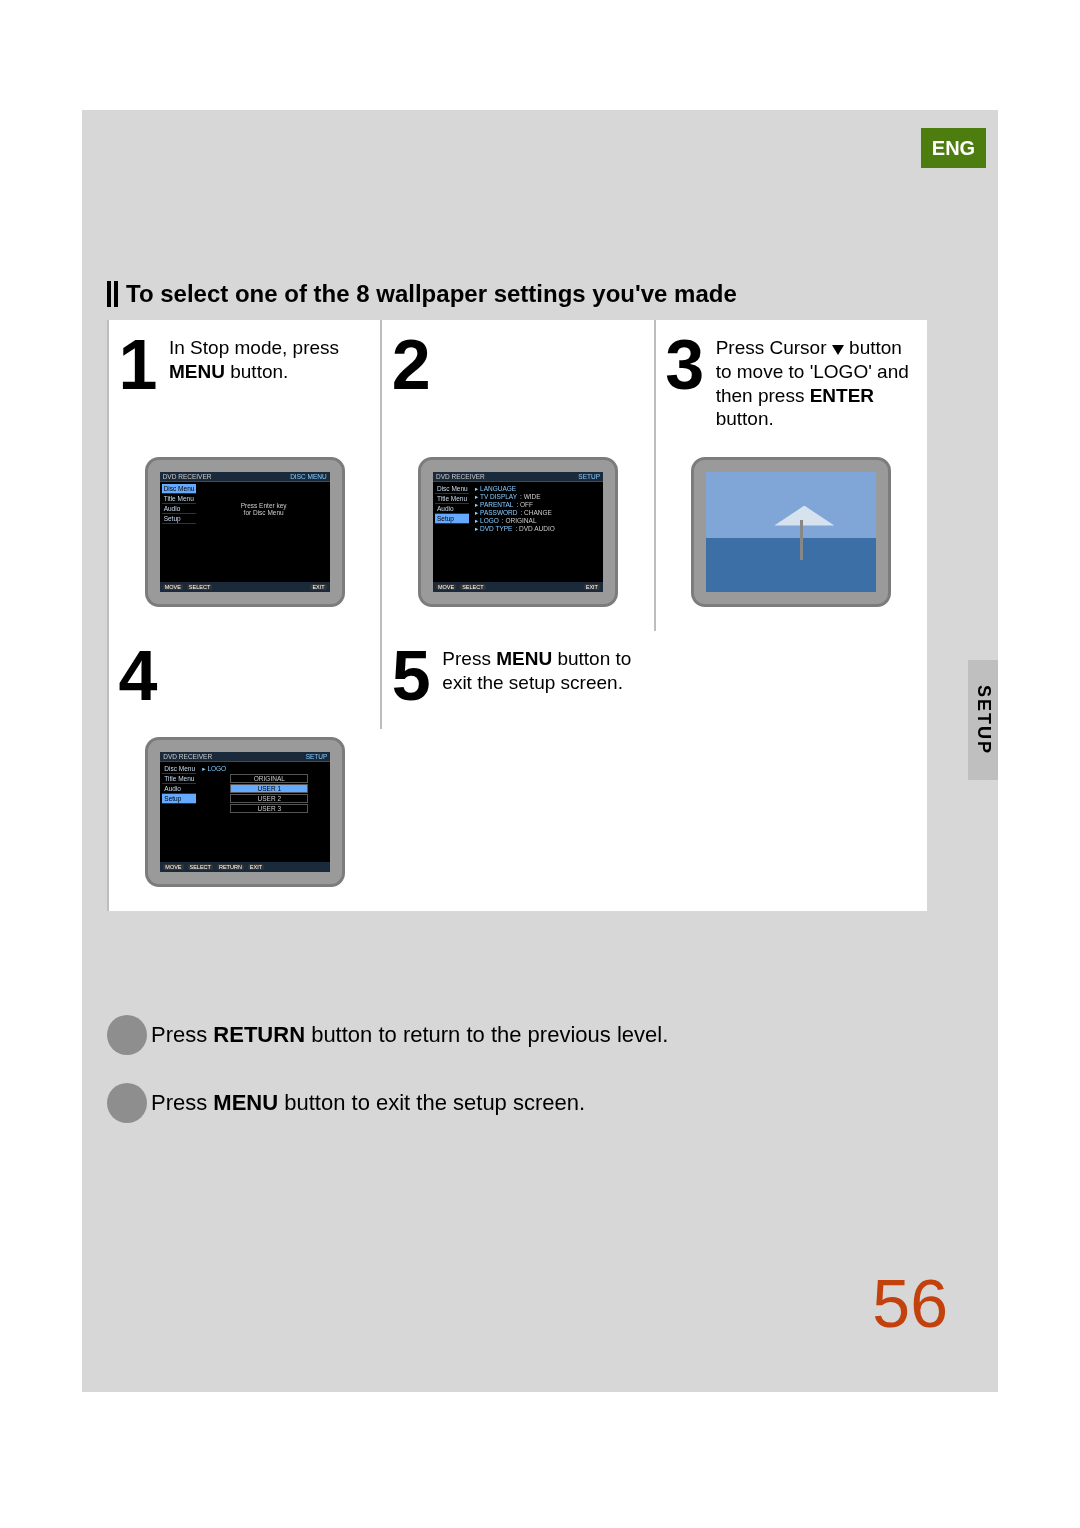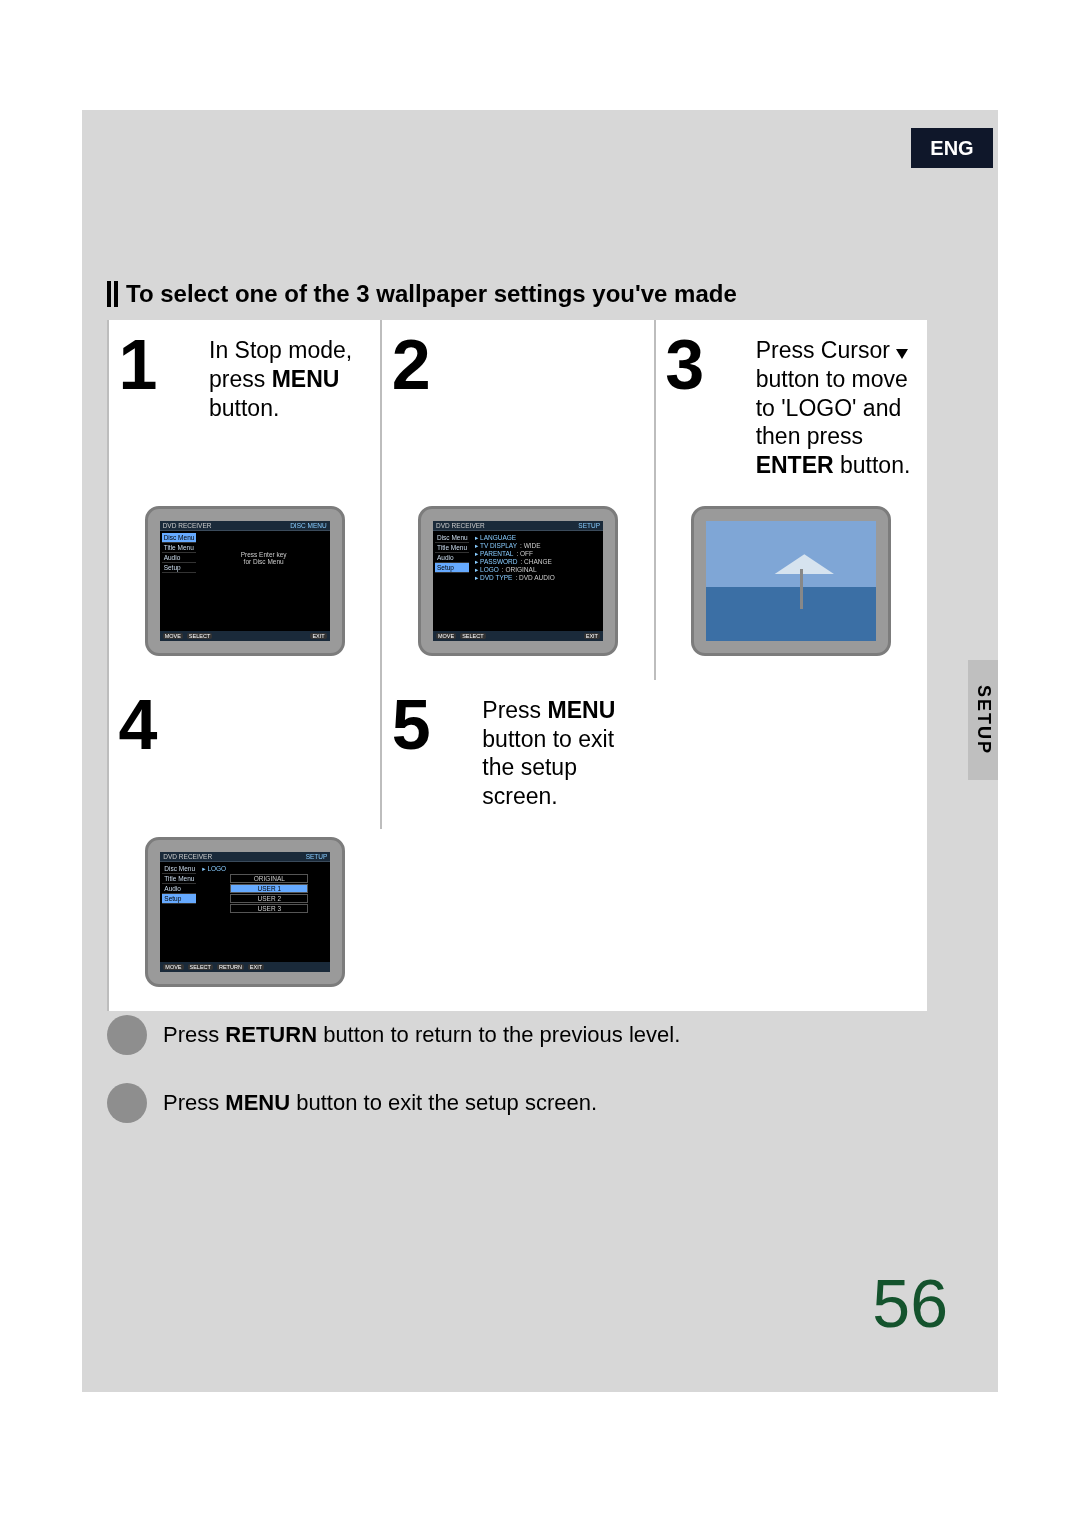--- a/index.html
+++ b/index.html
@@ -12,23 +12,23 @@
   }
   
   .page {
     position: absolute;
     left: 82px; top: 110px;
     width: 916px; height: 1282px;
     background: #d7d7d7;
   }
   .lang-tab {
     position: absolute;
-    right: 5px; top: 18px;
-    width: 82px; height: 40px;
-    background: #0f172a;
+    right: 12px; top: 18px;
+    width: 65px; height: 40px;
+    background: #4d7c0f;
     color: #fff;
     font-weight: bold;
     font-size: 20px;
     display: flex; align-items: center; justify-content: center;
   }
   .section-title {
     position: absolute;
     left: 25px; top: 170px;
     font-size: 24px;
     font-weight: bold;
@@ -54,24 +54,23 @@
   }
   .step-num {
     font-size: 70px;
     font-weight: bold;
     line-height: 1;
     color: #000;
     min-width: 46px;
     text-align: center;
   }
   .step-text {
-    font-size: 23px;
+    font-size: 19px;
     line-height: 1.25;
     padding-top: 6px;
-    margin-left: 40px;
   }
   .step-text b { font-weight: bold; }
   .thumb-row .cell {
     flex: 1;
     padding: 8px 10px 24px 10px;
     border-left: 2px solid #bdbdbd;
     display: flex;
     justify-content: center;
     align-items: flex-start;
   }
@@ -122,33 +121,33 @@
     clip-path: polygon(50% 0, 100% 100%, 0 100%);
   }
   .pole { position:absolute; left:55%; top:40%; width:3px; height:40px; background:#888; }
   
   .tips {
     position: absolute;
     left: 25px; top: 905px;
     width: 820px;
   }
   .tip {
-    display: flex; align-items: center; gap: 16px;
+    display: flex; align-items: center; gap: 4px;
     margin-bottom: 28px;
     font-size: 22px;
   }
   .dot {
     width: 40px; height: 40px; border-radius: 50%;
     background: #8e8e8e; flex: 0 0 40px;
   }
   .page-num {
     position: absolute;
     right: 50px; bottom: 50px;
     font-size: 68px;
-    color: #14532d;
+    color: #c2410c;
   }
   .side-tab {
     position: absolute;
     right: 0; top: 550px;
     width: 30px; height: 120px;
     background: #bfbfbf;
     display: flex; align-items: center; justify-content: center;
   }
   .side-tab span {
     writing-mode: vertical-rl;
@@ -167,21 +166,21 @@
 
 <div class="page">
 
   <div class="lang-tab">ENG</div>
 
   <div class="section-title">
     <span class="title-bars">
         <span></span>
         <span></span>
       </span>
-    <span>To select one of the 3 wallpaper settings you've made</span>
+    <span>To select one of the 8 wallpaper settings you've made</span>
   </div>
 
   <div class="steps-area">
 
     <div class="row">
       <div class="step-head">
         <div class="step-num">1</div>
         <div class="step-text">In Stop mode, press <b>MENU</b> button.</div>
       </div>
       <div class="step-head">

